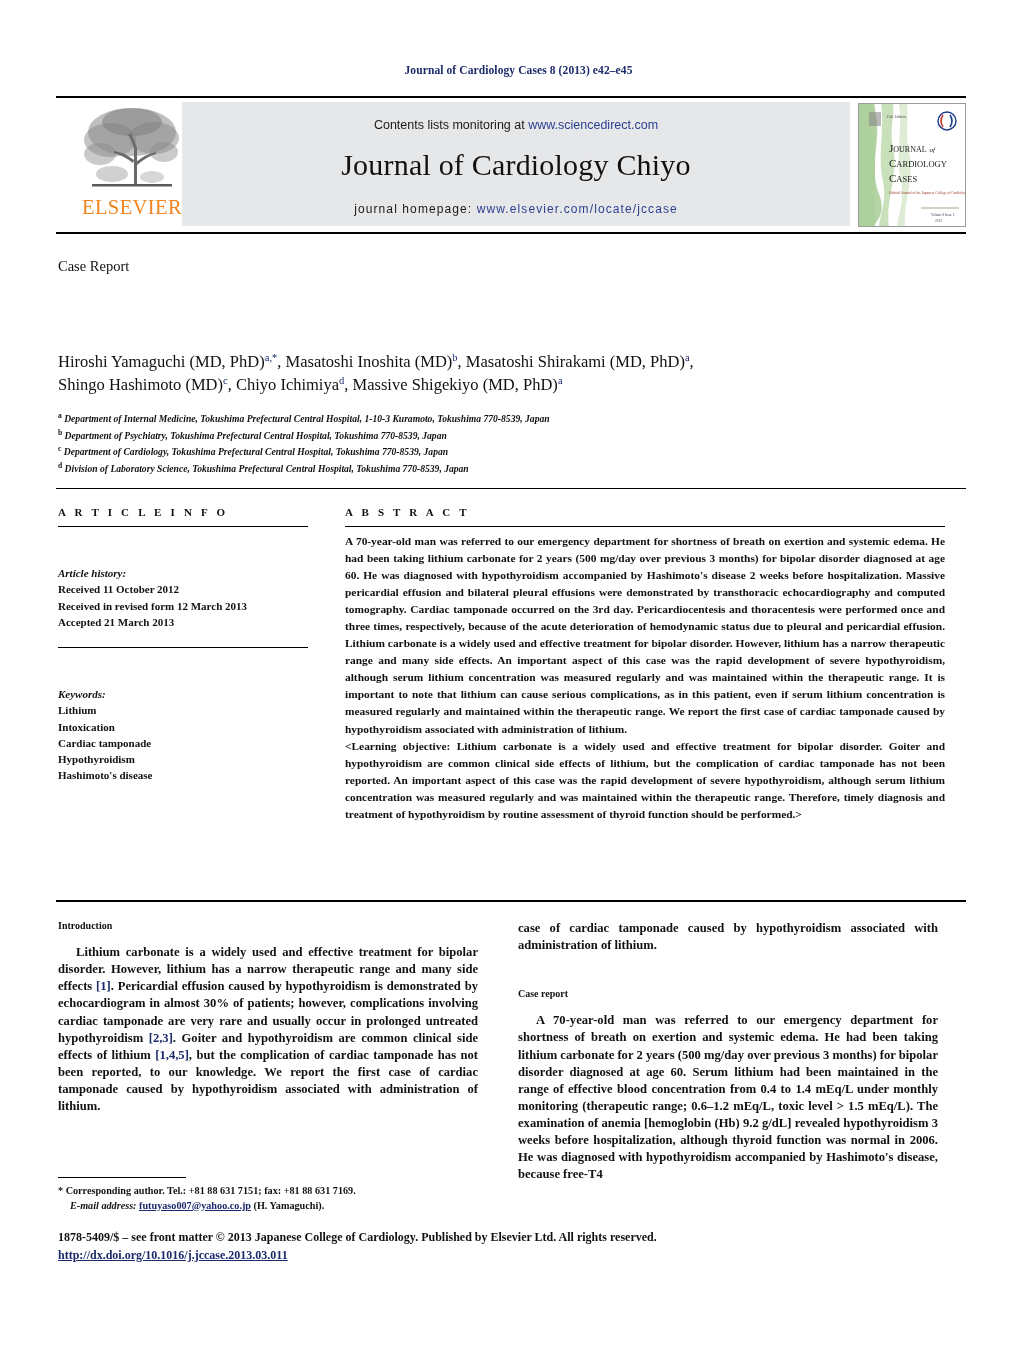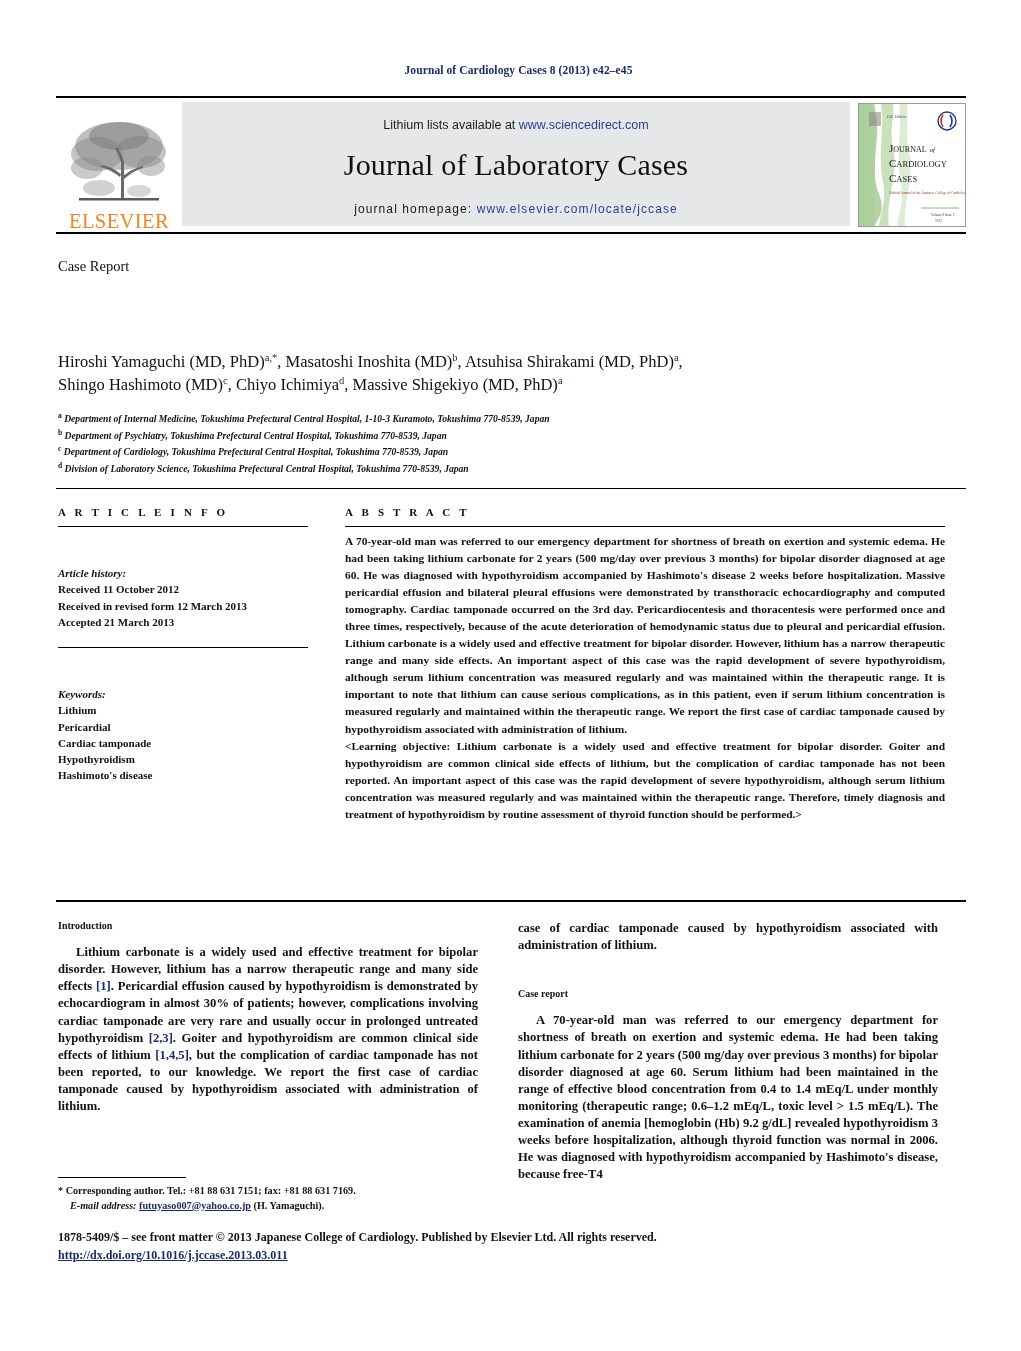--- a/index.html
+++ b/index.html
@@ -52,22 +52,22 @@
     display: flex;
     align-items: stretch;
   }
   .elsevier-logo {
     width: 126px;
     flex: 0 0 126px;
     position: relative;
     display: flex;
     flex-direction: column;
     justify-content: flex-start;
-    align-items: center;
-    padding-top: 18px;
+    align-items: flex-end;
+    padding-top: 4px;
     box-sizing: border-box;
   }
   .tree-svg { display:block; }
   .elsevier-word {
     font-family: "Liberation Serif", serif;
     color: #f08521;
     font-size: 20.5px;
     letter-spacing: 0.4px;
     line-height: 1;
     margin-top: 1px;
@@ -299,23 +299,23 @@
             <rect x="10" y="82" width="80" height="2.5" fill="#5a5a5a"></rect>
             <ellipse cx="30" cy="72" rx="16" ry="8" fill="#9a9a9a" opacity="0.45"></ellipse>
             <ellipse cx="70" cy="75" rx="12" ry="6" fill="#9a9a9a" opacity="0.4"></ellipse>
           </g>
         </svg>
         <div class="elsevier-word">ELSEVIER</div>
       </div>
 
       <div class="mast-center">
         <div class="contents-line">
-          <span>Lithium lists available at </span><a href="#">www.sciencedirect.com</a>
+          <span>Contents lists monitoring at </span><a href="#">www.sciencedirect.com</a>
         </div>
-        <div class="journal-title-big">Journal of Laboratory Cases</div>
+        <div class="journal-title-big">Journal of Cardiology Chiyo</div>
         <div class="homepage-line">
           <span>journal homepage: </span><a href="#">www.elsevier.com/locate/jccase</a>
         </div>
       </div>
 
       <div class="cover-thumb">
         <svg width="106" height="124" viewBox="0 0 106 124">
           <rect x="0" y="0" width="106" height="124" fill="#ffffff"></rect>
           <path d="M0 0 H16 V124 H0 Z" fill="#cfe0c3"></path>
           <path d="M14 0 C26 30 8 60 20 90 C28 110 16 118 14 124 L0 124 L0 0 Z" fill="#a8cc96" opacity="0.85"></path>
@@ -337,21 +337,21 @@
           <text x="76" y="118" font-family="Liberation Serif, serif" font-size="3.4" fill="#444">2013</text>
         </svg>
       </div>
 
     </div>
   </div>
 
   <div class="case-report-label">Case Report</div>
 
   <div class="authors">
-    <span>Hiroshi Yamaguchi (MD, PhD)</span><sup>a,*</sup><span>, Masatoshi Inoshita (MD)</span><sup>b</sup><span>, Atsuhisa Shirakami (MD, PhD)</span><sup>a</sup><span>,</span><br>
+    <span>Hiroshi Yamaguchi (MD, PhD)</span><sup>a,*</sup><span>, Masatoshi Inoshita (MD)</span><sup>b</sup><span>, Masatoshi Shirakami (MD, PhD)</span><sup>a</sup><span>,</span><br>
     <span>Shingo Hashimoto (MD)</span><sup>c</sup><span>, Chiyo Ichimiya</span><sup>d</sup><span>, Massive Shigekiyo (MD, PhD)</span><sup>a</sup>
   </div>
 
   <div class="affils">
     <div><sup>a</sup> <span>Department of Internal Medicine, Tokushima Prefectural Central Hospital, 1-10-3 Kuramoto, Tokushima 770-8539, Japan</span></div>
     <div><sup>b</sup> <span>Department of Psychiatry, Tokushima Prefectural Central Hospital, Tokushima 770-8539, Japan</span></div>
     <div><sup>c</sup> <span>Department of Cardiology, Tokushima Prefectural Central Hospital, Tokushima 770-8539, Japan</span></div>
     <div><sup>d</sup> <span>Division of Laboratory Science, Tokushima Prefectural Central Hospital, Tokushima 770-8539, Japan</span></div>
   </div>
 
@@ -363,21 +363,21 @@
     <div class="info-group">
       <div class="lbl">Article history:</div>
       <div>Received 11 October 2012</div>
       <div>Received in revised form 12 March 2013</div>
       <div>Accepted 21 March 2013</div>
     </div>
     <div class="hr-sub" style="margin-top:17px;"></div>
     <div class="info-group">
       <div class="lbl">Keywords:</div>
       <div>Lithium</div>
-      <div>Pericardial</div>
+      <div>Intoxication</div>
       <div>Cardiac tamponade</div>
       <div>Hypothyroidism</div>
       <div>Hashimoto's disease</div>
     </div>
   </div>
 
   <div class="abs-col">
     <div class="sec-caps">A B S T R A C T</div>
     <div class="hr-sub"></div>
     <div class="abs-body">

